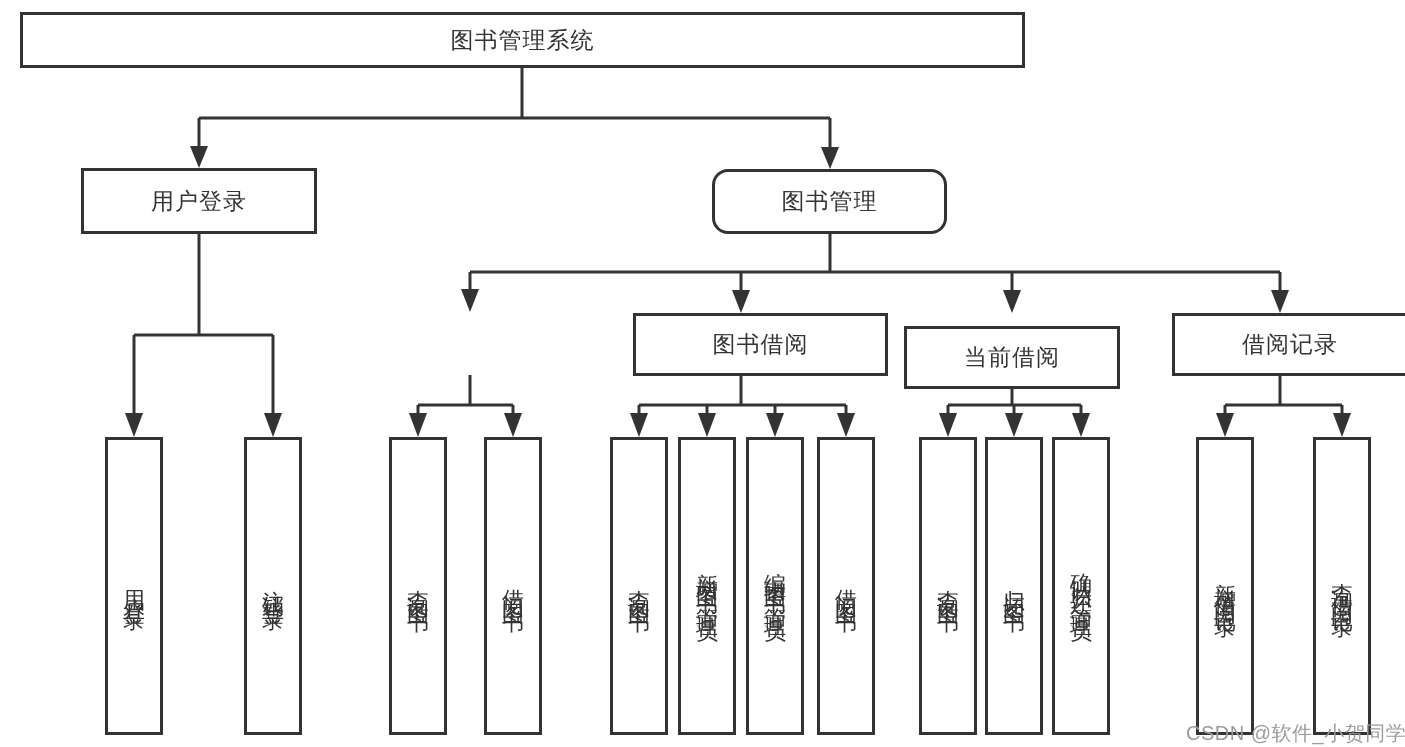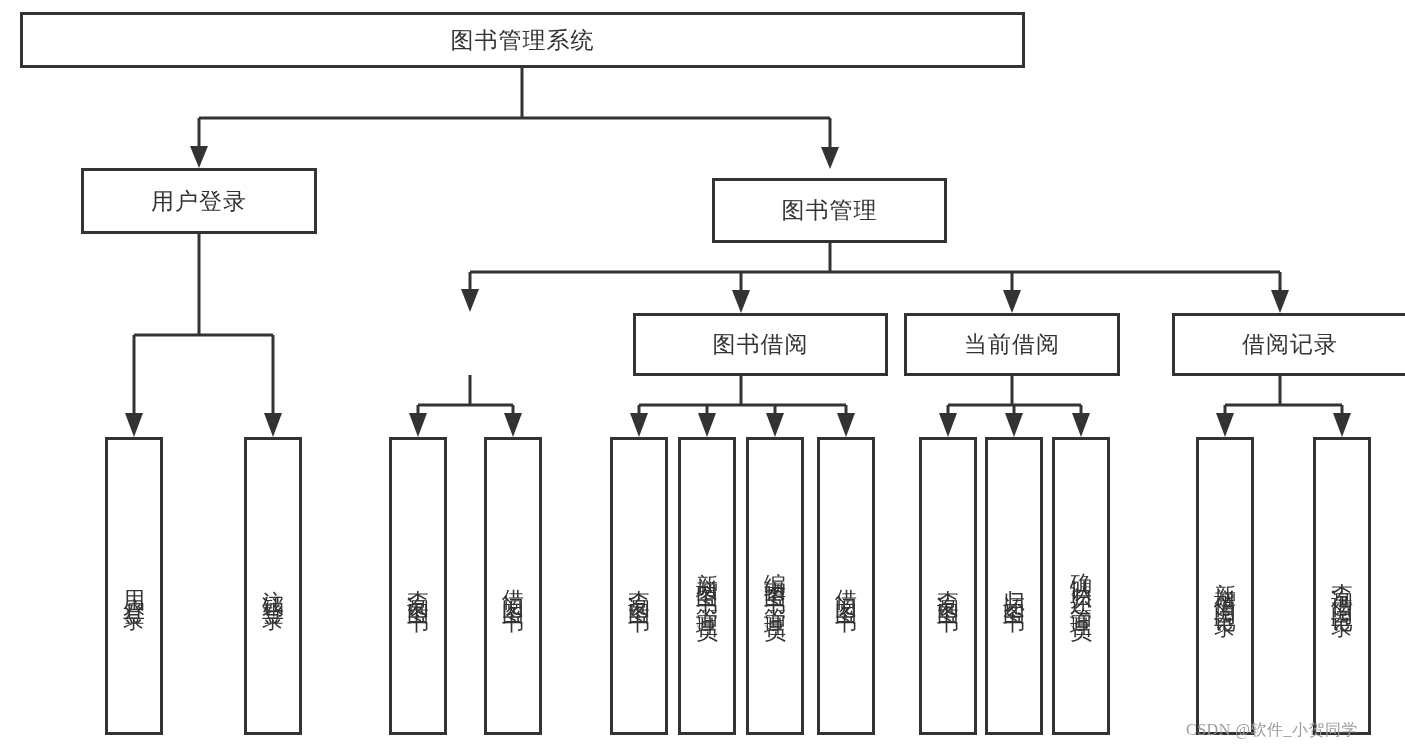--- a/index.html
+++ b/index.html
@@ -1,20 +1,20 @@
 <!DOCTYPE html>
 <html><head>
 <meta charset="utf-8">
 <style>
   html,body{margin:0;padding:0;background:#ffffff;}
   #canvas{
     position:relative;
     width:1405px;height:747px;
     background:#ffffff;
-    font-family:Liberation Serif, serif;
+    font-family:Liberation Sans, sans-serif;
     overflow:hidden;
   }
   svg.connectors{position:absolute;left:0;top:0;z-index:1;}
   .hbox{
     position:absolute;
     box-sizing:border-box;
     border:3px solid #333333;
     background:#ffffff;
     display:flex;align-items:center;justify-content:center;
     font-size:23px;color:#333333;
@@ -30,21 +30,21 @@
     writing-mode:vertical-rl;
     text-orientation:mixed;
     font-size:22px;color:#333333;
     letter-spacing:7px;
     line-height:1;
     z-index:2;
   }
   .watermark{
     position:absolute;
     left:1186px;top:720px;
-    font-size:16px;
+    font-size:20px;
     color:#9b9b9b;
     letter-spacing:0.5px;
     white-space:nowrap;
     z-index:5;
   }
 </style>
 </head>
 <body>
 
 <div id="canvas">
@@ -118,24 +118,24 @@
       <polygon points="1072,413 1090,413 1081,437"></polygon>
 
       <polygon points="1216,413 1234,413 1225,437"></polygon>
       <polygon points="1333,413 1351,413 1342,437"></polygon>
     </g>
   </svg>
 
   <div class="hbox" style="left:20px;top:12px;width:1005px;height:56px;">图书管理系统</div>
 
   <div class="hbox" style="left:81px;top:168px;width:236px;height:66px;">用户登录</div>
-  <div class="hbox" style="left:712px;top:178px;width:235px;height:65px;">图书管理</div>
+  <div class="hbox" style="left:712px;top:169px;width:235px;height:65px;border-radius:16px;">图书管理</div>
 
   <div class="hbox" style="left:633px;top:313px;width:255px;height:63px;">图书借阅</div>
-  <div class="hbox" style="left:904px;top:313px;width:216px;height:63px;">当前借阅</div>
+  <div class="hbox" style="left:904px;top:326px;width:216px;height:63px;">当前借阅</div>
   <div class="hbox" style="left:1172px;top:313px;width:236px;height:63px;">借阅记录</div>
 
   <div class="vbox" style="left:105px;top:437px;width:58px;height:298px;">用户登录</div>
   <div class="vbox" style="left:244px;top:437px;width:58px;height:298px;">注销登录</div>
 
   <div class="vbox" style="left:389px;top:437px;width:58px;height:298px;">查询图书</div>
   <div class="vbox" style="left:484px;top:437px;width:58px;height:298px;">借阅图书</div>
 
   <div class="vbox" style="left:610px;top:437px;width:58px;height:298px;">查询图书</div>
   <div class="vbox" style="left:678px;top:437px;width:58px;height:298px;">新增图书（管理员）</div>

